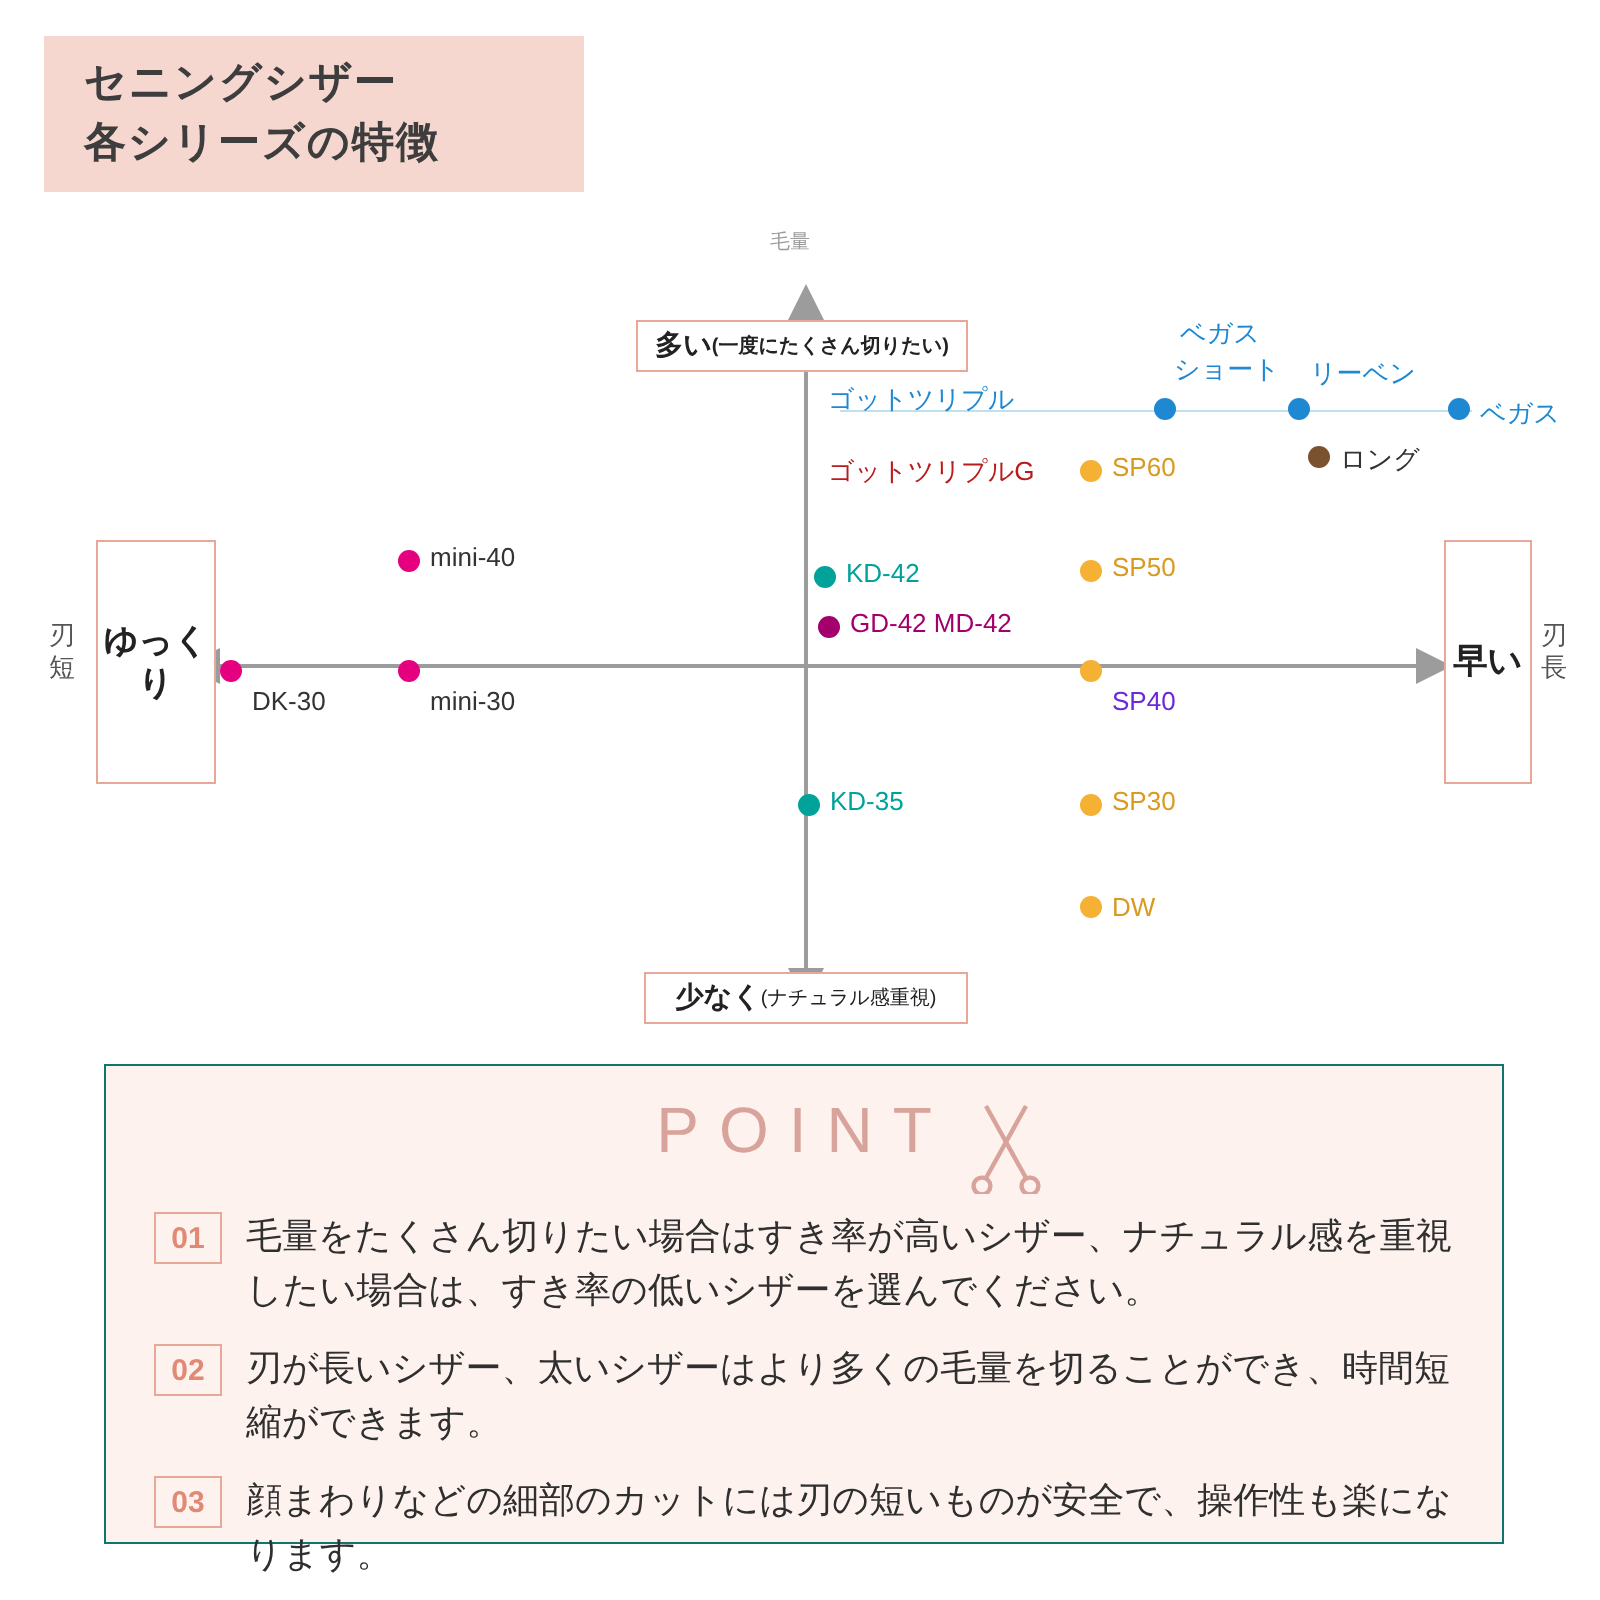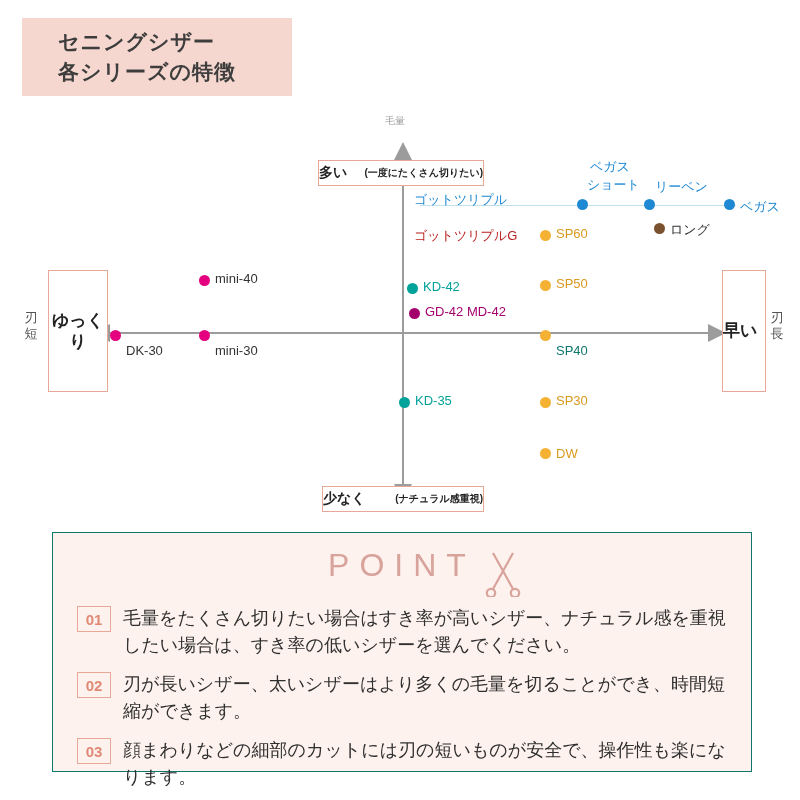--- a/index.html
+++ b/index.html
@@ -14,21 +14,21 @@
   }
   .page { position: relative; width: 800px; height: 800px; }
 
   
   .title-box {
     position: absolute; left: 22px; top: 18px;
     width: 270px; height: 78px;
     background: #f6d7cf;
     display: flex; flex-direction: column;
     justify-content: center;
-    padding-left: 36px;
+    padding-left: 20px;
   }
   .title-box .line {
     font-size: 21px; font-weight: bold; color: #3d3d3d;
     letter-spacing: 1px; line-height: 1.45;
   }
 
   
   .chart { position: absolute; left: 0; top: 110px; width: 800px; height: 420px; }
 
   .axis-h {
@@ -61,33 +61,33 @@
     border-top: 18px solid #9c9c9c;
   }
 
   .axis-top-label {
     position: absolute; left: 385px; top: 4px;
     font-size: 10px; color: #9c9c9c;
   }
 
   .cap-box {
     position: absolute; border: 1px solid #e8a898; background: #fff;
-    display: flex; align-items: center; justify-content: space-between;
+    display: flex; align-items: center; justify-content: center;
     text-align: center; color: #222;
   }
   .cap-top {
     left: 318px; top: 50px; width: 166px; height: 26px;
     font-size: 14px; font-weight: bold;
   }
   .cap-top .small { font-size: 10px; font-weight: bold; }
   .cap-bottom {
     left: 322px; top: 376px; width: 162px; height: 26px;
     font-size: 14px; font-weight: bold;
   }
-  .cap-bottom .small { font-size: 10px; font-weight: bold; }
+  .cap-bottom .small { font-size: 10px; font-weight: normal; }
   .cap-left {
     left: 48px; top: 160px; width: 60px; height: 122px;
     font-size: 17px; font-weight: bold; line-height: 1.25;
   }
   .cap-right {
     left: 722px; top: 160px; width: 44px; height: 122px;
     font-size: 17px; font-weight: bold; line-height: 1.25;
   }
   .side-note {
     position: absolute; font-size: 13px; color: #555; line-height: 1.2;
@@ -193,21 +193,21 @@
     <div class="dot" style="left:409px; top:198px; background:#a4006d;"></div>
     <div class="pt-label" style="left:425px; top:194px; color:#a4006d;">GD-42  MD-42</div>
 
     <div class="dot" style="left:540px; top:120px; background:#f5b133;"></div>
     <div class="pt-label" style="left:556px; top:116px; color:#d99a20;">SP60</div>
 
     <div class="dot" style="left:540px; top:170px; background:#f5b133;"></div>
     <div class="pt-label" style="left:556px; top:166px; color:#d99a20;">SP50</div>
 
     <div class="dot" style="left:540px; top:220px; background:#f5b133;"></div>
-    <div class="pt-label" style="left:556px; top:233px; color:#0f766e;">SP40</div>
+    <div class="pt-label" style="left:556px; top:233px; color:#6d28d9;">SP40</div>
 
     <div class="dot" style="left:540px; top:287px; background:#f5b133;"></div>
     <div class="pt-label" style="left:556px; top:283px; color:#d99a20;">SP30</div>
 
     <div class="dot" style="left:540px; top:338px; background:#f5b133;"></div>
     <div class="pt-label" style="left:556px; top:336px; color:#d99a20;">DW</div>
 
     <div class="dot" style="left:577px; top:89px; background:#1e88d2;"></div>
     <div class="pt-label" style="left:590px; top:48px; color:#1e88d2;">ベガス</div>
     <div class="pt-label" style="left:587px; top:66px; color:#1e88d2;">ショート</div>

